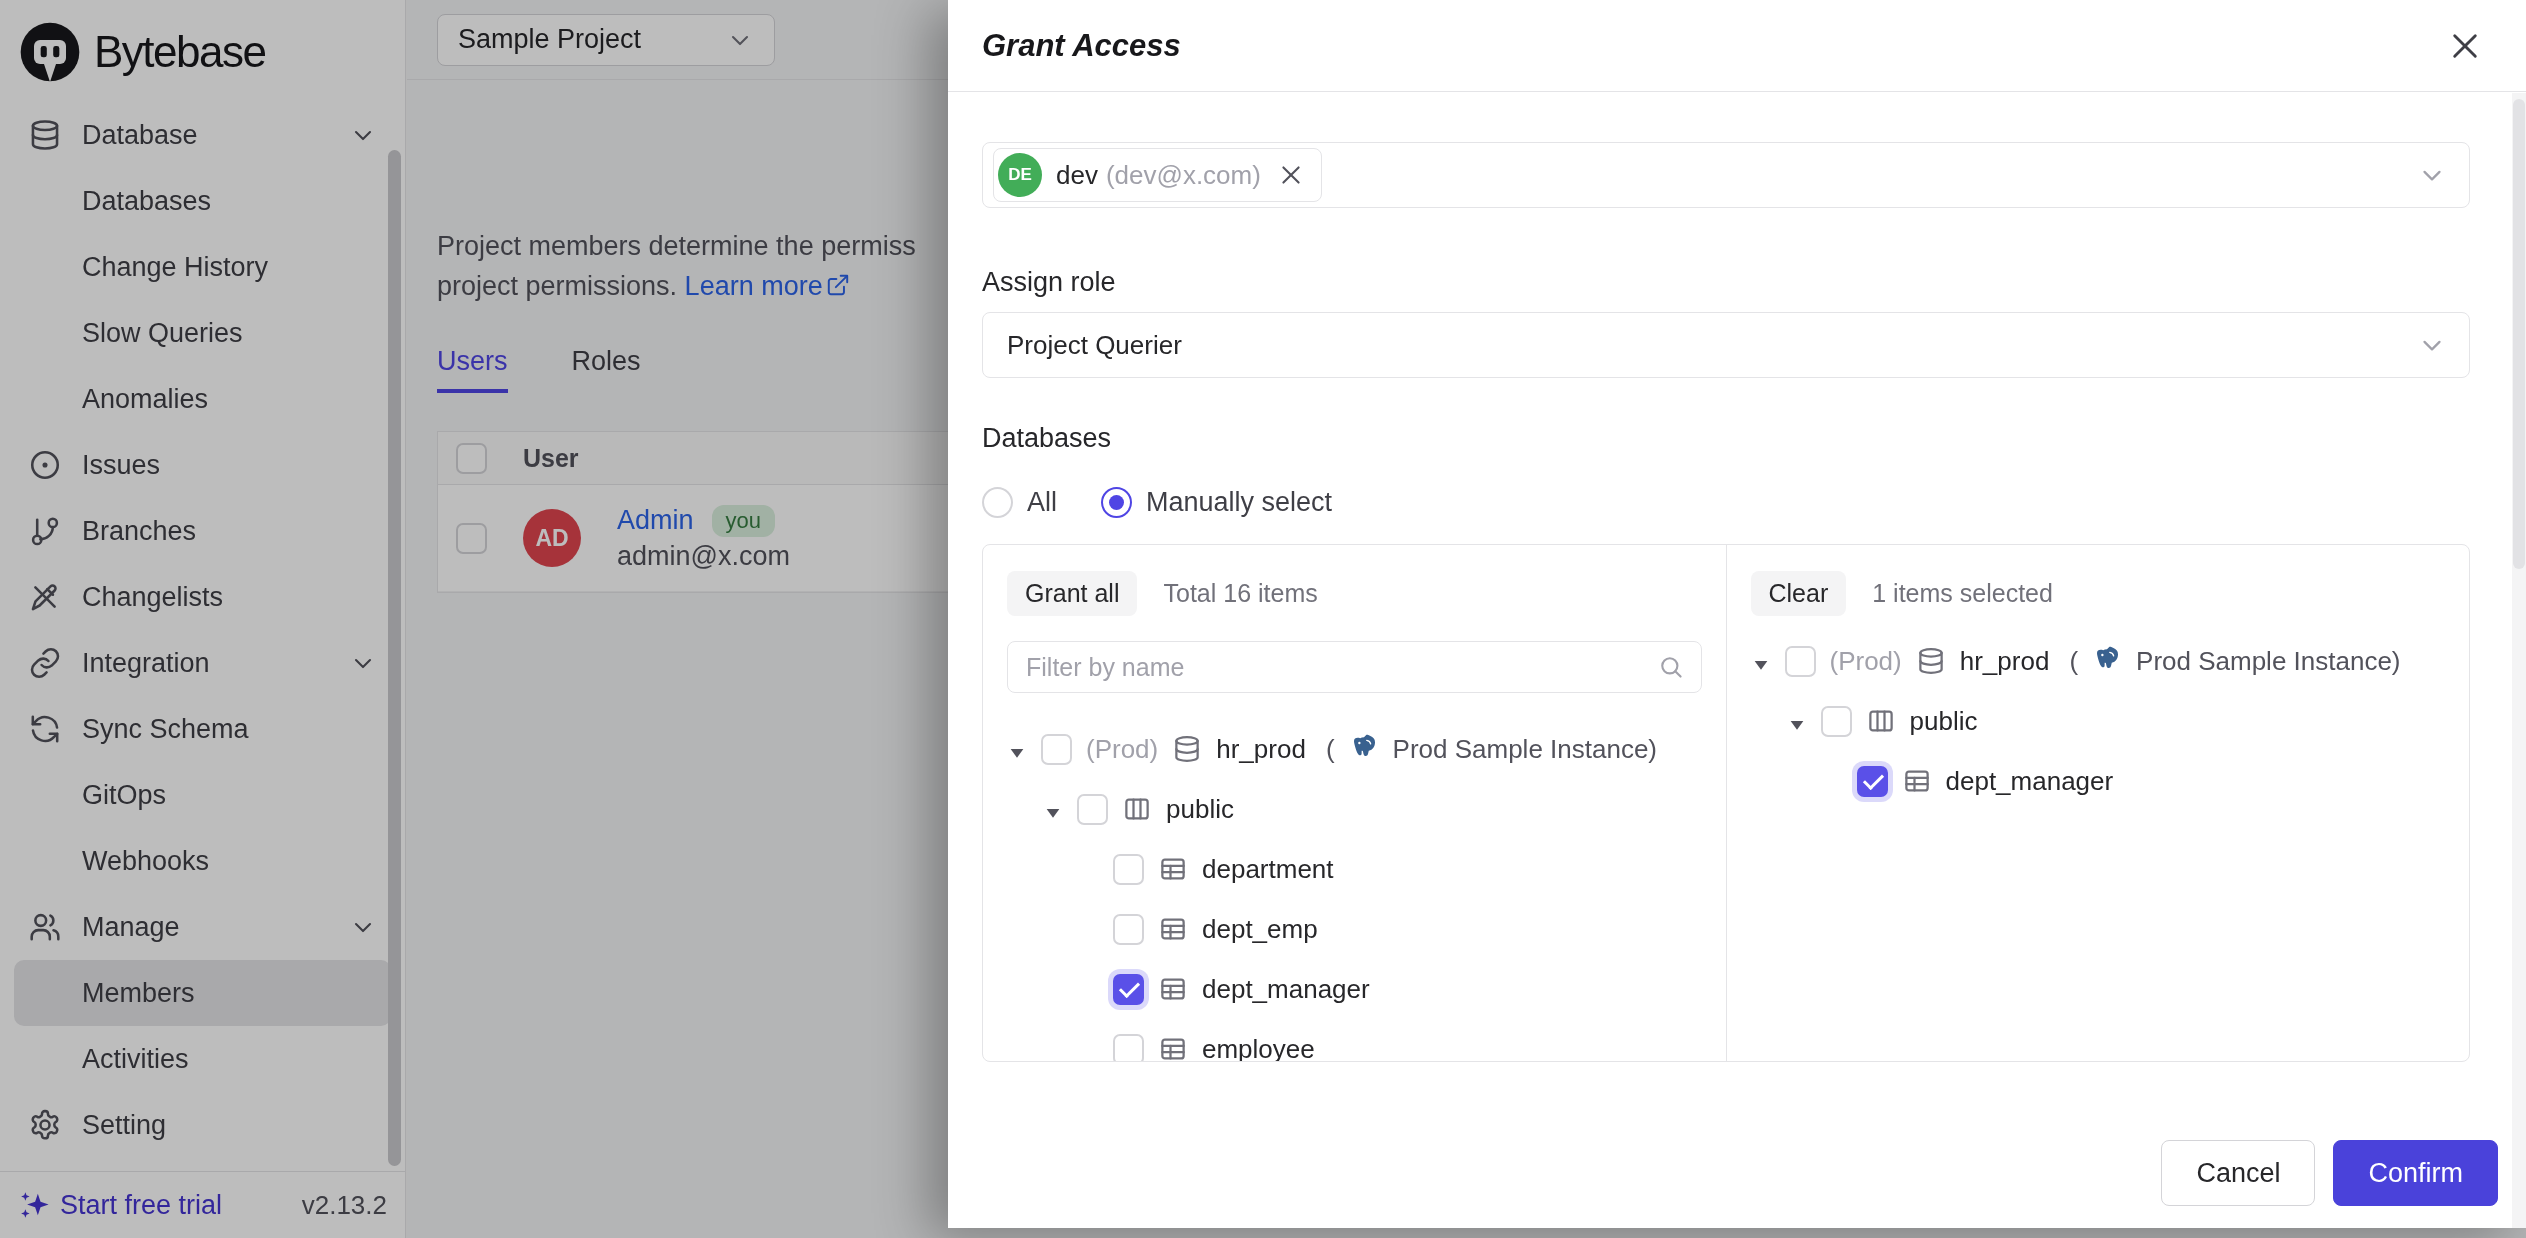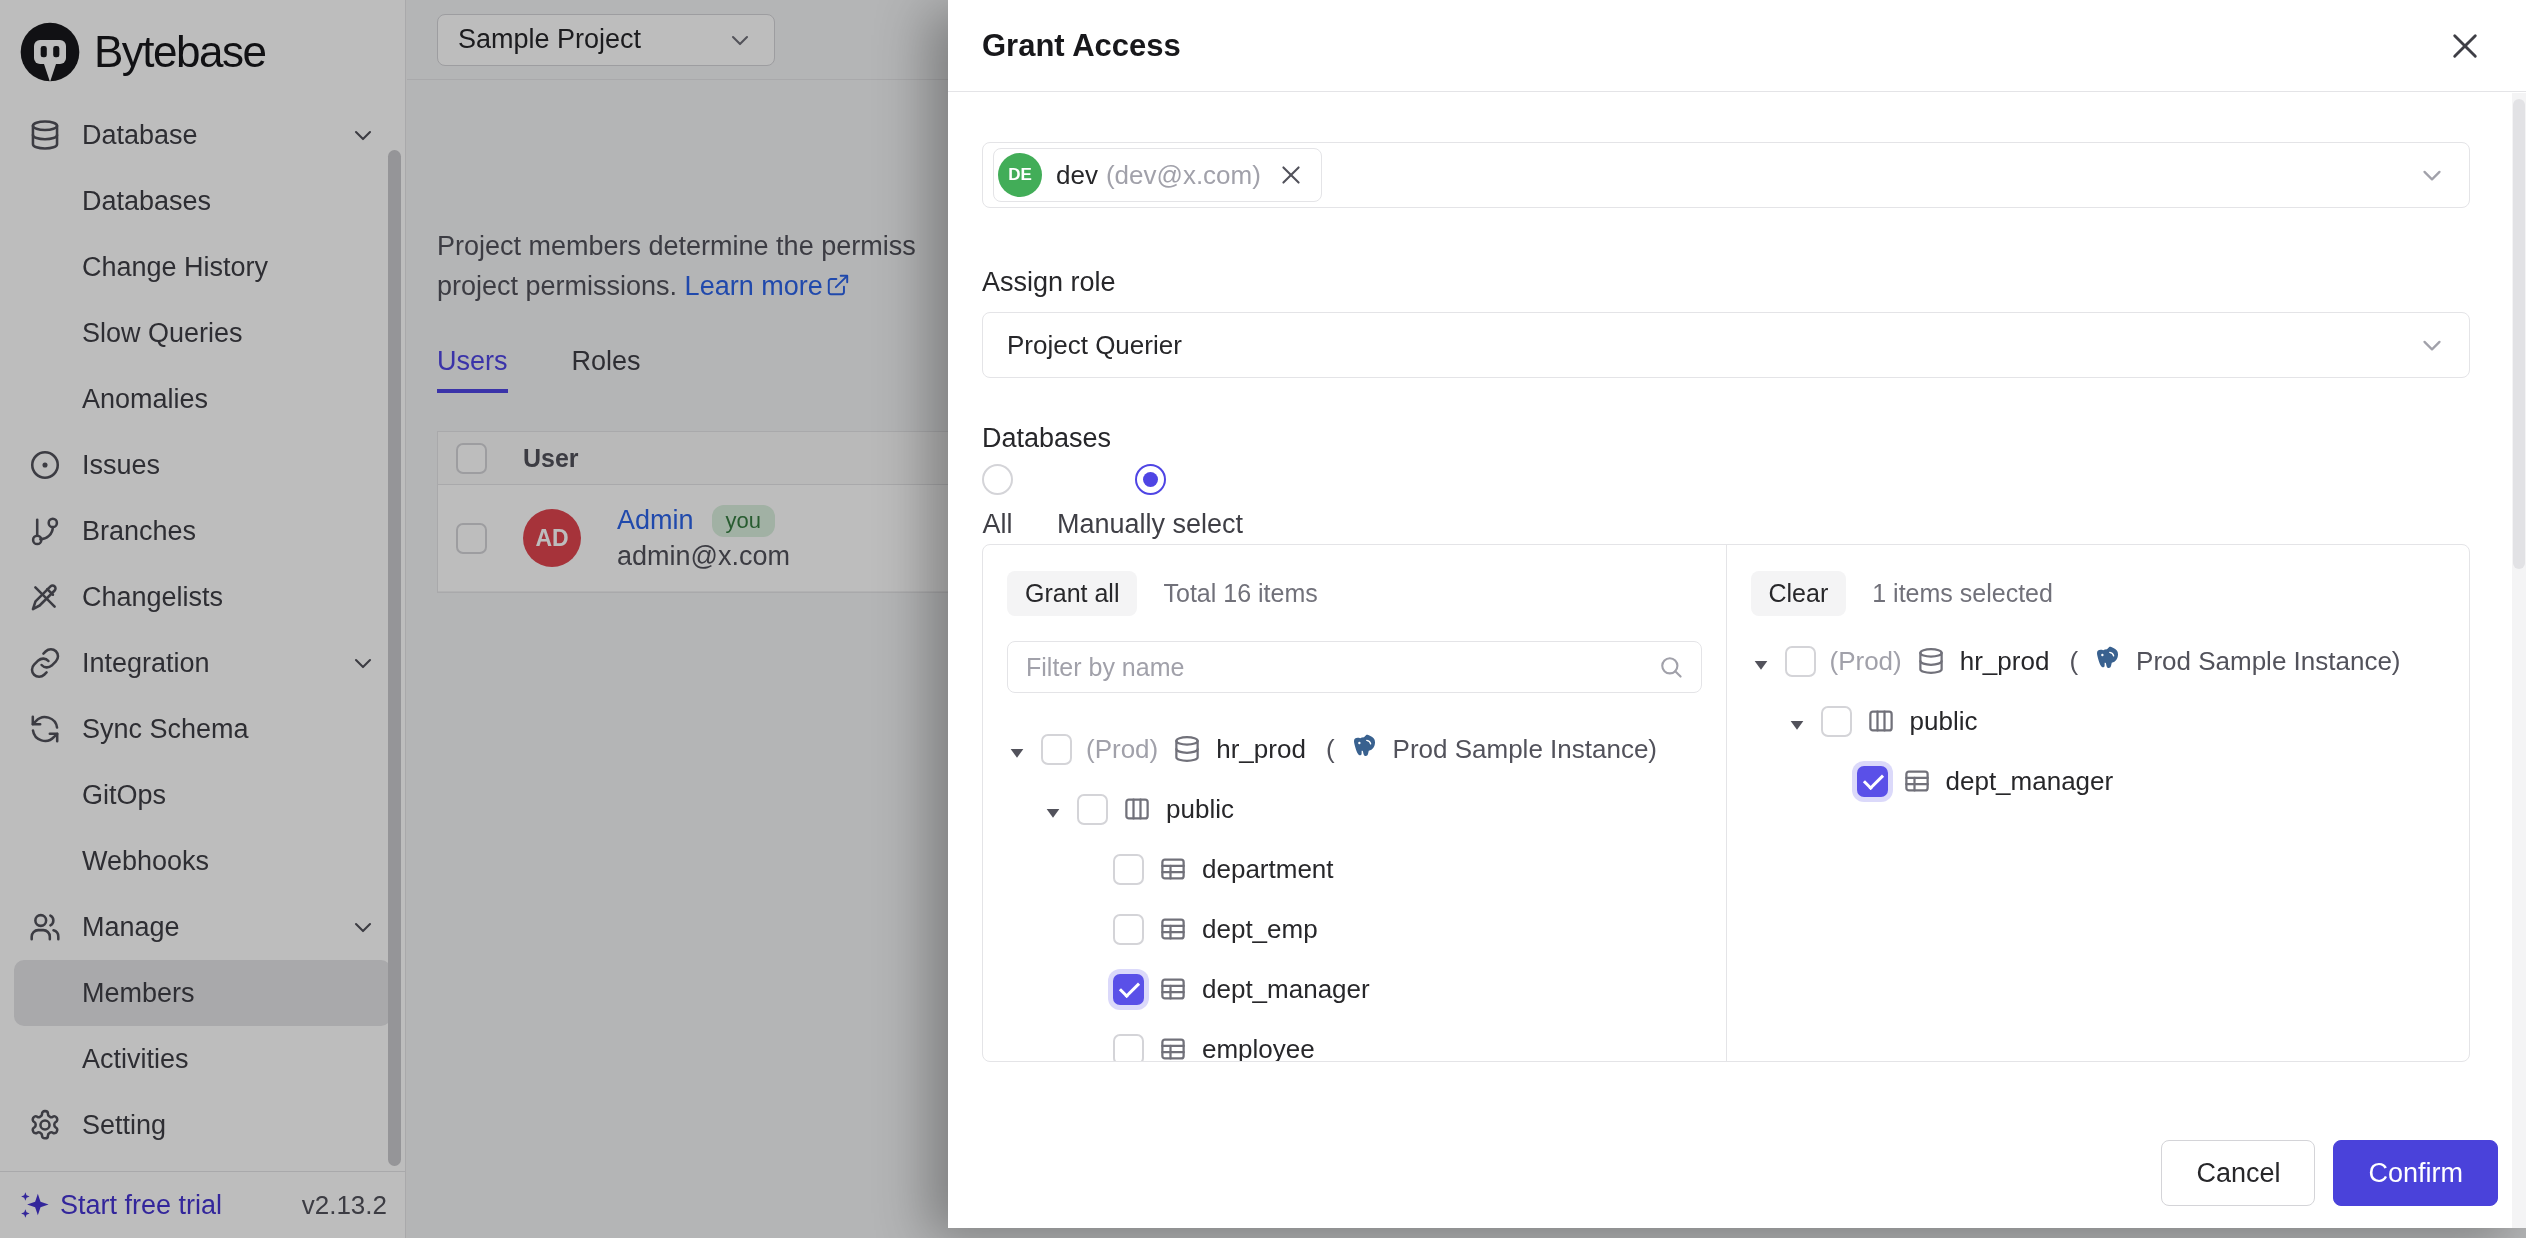--- a/index.html
+++ b/index.html
@@ -50,38 +50,38 @@
   .ucell .uname-row{display:flex;align-items:center;gap:18px;}
   .ucell .uname{font-size:27px;color:#2c63e8;cursor:pointer;}
   .ubadge{font-size:22px;padding:3px 14px;border-radius:12px;background:#d9efdd;color:#367d42;}
   .uemail{font-size:27px;color:#52525b;margin-top:4px;}
 
   
   .overlay{position:absolute;inset:0;background:rgba(0,0,0,0.26);z-index:40;}
 
   
   .modal{position:absolute;left:948px;top:0;width:1578px;height:1228px;background:#fff;z-index:50;box-shadow:-20px 10px 50px rgba(0,0,0,0.30);display:flex;flex-direction:column;box-sizing:border-box;}
-  .modal-header{height:92px;flex:none;border-bottom:1px solid #e4e4e7;display:flex;align-items:center;padding:0 42px 0 34px;box-sizing:border-box;}
+  .modal-header{height:92px;flex:none;border-bottom:1px solid #e4e4e7;display:flex;align-items:center;padding:0 42px 0 34px;box-sizing:border-box;font-style:italic;}
   .modal-title{font-size:31px;font-weight:600;color:#18181b;}
   .modal-close{margin-left:auto;width:38px;height:38px;color:#3f3f46;cursor:pointer;}
   .modal-close svg{width:38px;height:38px;}
   .modal-body{flex:1;padding:50px 56px 0 34px;box-sizing:border-box;overflow:hidden;}
   .flabel{font-size:27px;color:#27272a;line-height:32px;}
   .select-box{height:66px;border:1px solid #e4e4e7;border-radius:8px;display:flex;align-items:center;padding:0 22px 0 10px;box-sizing:border-box;background:#fff;cursor:pointer;}
   .box-chev{margin-left:auto;width:30px;height:30px;color:#a1a1aa;}
   .box-chev svg{width:30px;height:30px;}
   .chip{height:52px;border:1px solid #e4e4e7;border-radius:8px;display:flex;align-items:center;gap:14px;padding:0 16px 0 4px;background:#fff;}
   .chip-avatar{width:44px;height:44px;border-radius:50%;color:#fff;font-size:17px;font-weight:700;display:flex;align-items:center;justify-content:center;}
   .chip-name{font-size:26px;color:#27272a;}
   .chip-email{font-size:26px;color:#a1a1aa;margin-left:-6px;}
   .chip-x{width:28px;height:28px;color:#52525b;cursor:pointer;margin-left:2px;}
   .chip-x svg{width:28px;height:28px;}
   .role-value{font-size:26px;color:#27272a;padding-left:14px;}
   .radio-row{display:flex;align-items:center;gap:44px;margin-top:30px;height:36px;}
-  .radio-opt{display:flex;align-items:center;gap:14px;font-size:27px;color:#3f3f46;cursor:pointer;flex-direction:column;}
+  .radio-opt{display:flex;align-items:center;gap:14px;font-size:27px;color:#3f3f46;cursor:pointer;}
   .radio-dot{width:31px;height:31px;border-radius:50%;border:2px solid #d4d4d8;background:#fff;box-sizing:border-box;position:relative;flex:none;}
   .radio-dot.checked{border-color:#4f45e4;}
   .radio-dot.checked::after{content:'';position:absolute;left:50%;top:50%;width:15px;height:15px;margin:-7.5px 0 0 -7.5px;border-radius:50%;background:#4f45e4;}
   .panels{display:flex;margin-top:24px;height:518px;border:1px solid #e4e4e7;border-radius:8px;box-sizing:border-box;overflow:hidden;}
   .panel{flex:1;padding:26px 24px;box-sizing:border-box;overflow:hidden;}
   .panel.left{border-right:1px solid #e4e4e7;}
   .panel-toolbar{display:flex;align-items:center;gap:26px;height:44px;}
   .btn-soft{background:#f4f4f5;border-radius:8px;padding:8px 18px;font-size:25px;color:#27272a;cursor:pointer;}
   .muted{font-size:25px;color:#71717a;}
   .filter{margin-top:26px;height:52px;border:1px solid #e4e4e7;border-radius:8px;display:flex;align-items:center;padding:0 16px;box-sizing:border-box;}

